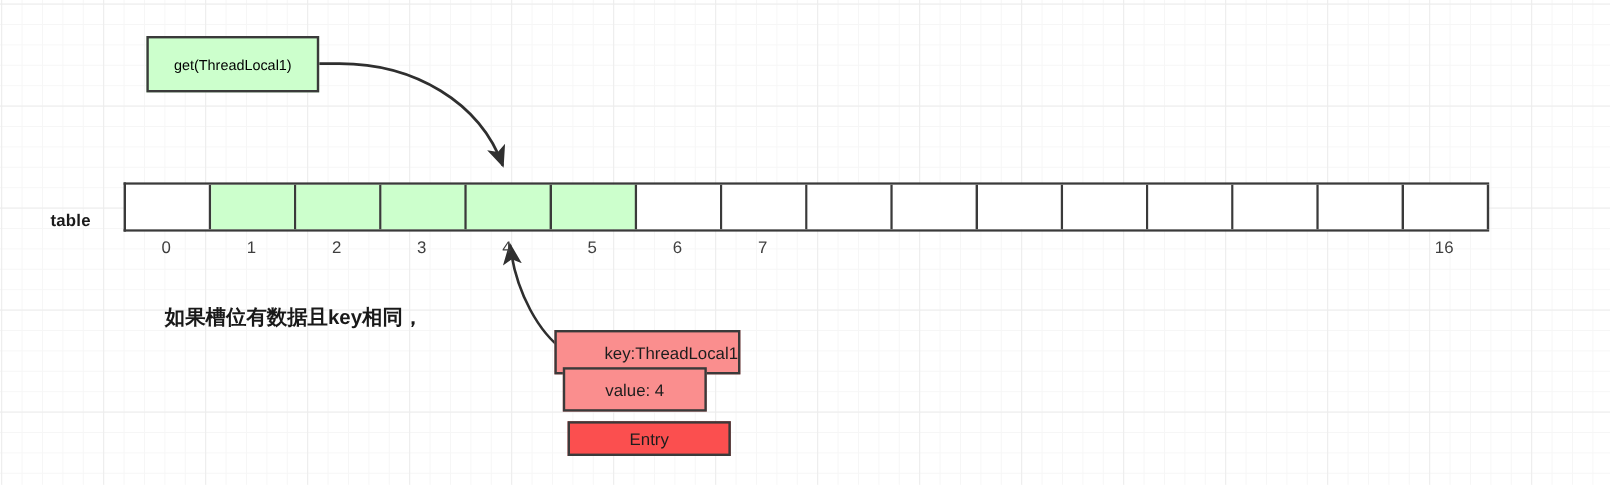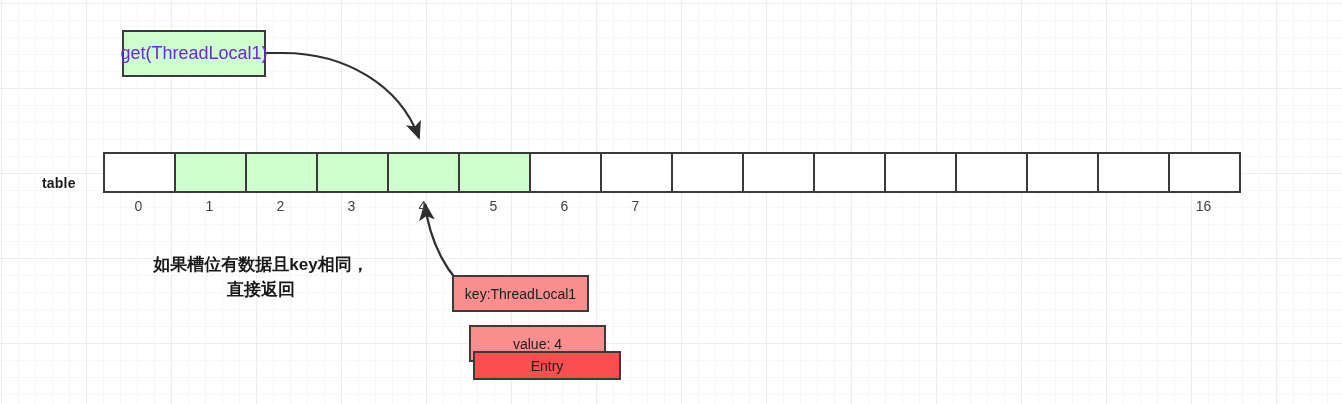--- a/index.html
+++ b/index.html
@@ -49,22 +49,22 @@
     width: 144px;
     height: 47px;
     background-color: #ccffcc;
     border: 2px solid #3a3a3a;
     box-sizing: border-box;
     display: flex;
     align-items: center;
     justify-content: center;
   }
   #get-box .lbl {
-    font-size: 18px;
-    color: #6d28d9;
+    font-size: 12px;
+    color: #000000;
     white-space: nowrap;
   }
 
   
   #table-label {
     position: absolute;
     left: 42px;
     top: 163px;
     font-size: 14px;
     font-weight: bold;
@@ -105,62 +105,62 @@
   .idx {
     width: 71px;
     text-align: center;
     font-size: 14px;
     color: #3f3f3f;
   }
 
   
   #annotation {
     position: absolute;
-    left: 106px;
+    left: 90px;
     top: 253px;
     width: 310px;
     text-align: center;
     font-size: 17px;
     font-weight: bold;
     color: #191919;
     line-height: 1.45;
   }
 
   
   #entry-key {
     position: absolute;
-    left: 452px;
+    left: 462px;
     top: 275px;
-    width: 137px;
+    width: 155px;
     height: 37px;
     background-color: #fa8e8e;
     border: 2px solid #3a3a3a;
     box-sizing: border-box;
     display: flex;
     align-items: center;
-    justify-content: center;
+    justify-content: flex-end;
   }
   #entry-value {
     position: absolute;
     left: 469px;
-    top: 325px;
-    width: 137px;
+    top: 306px;
+    width: 120px;
     height: 37px;
     background-color: #fa8e8e;
     border: 2px solid #3a3a3a;
     box-sizing: border-box;
     display: flex;
     align-items: center;
     justify-content: center;
   }
   #entry-title {
     position: absolute;
     left: 473px;
     top: 351px;
-    width: 148px;
+    width: 136px;
     height: 29px;
     background-color: #fb4f4f;
     border: 2px solid #3a3a3a;
     box-sizing: border-box;
     display: flex;
     align-items: center;
     justify-content: center;
   }
   .box-lbl {
     font-size: 14px;
@@ -222,21 +222,20 @@
       <div class="idx"></div>
       <div class="idx"></div>
       <div class="idx"></div>
       <div class="idx"></div>
       <div class="idx"></div>
       <div class="idx">16</div>
     </div>
 
   <div id="annotation">
     <div>如果槽位有数据且key相同，</div>
-    <div>直接返回</div>
   </div>
 
   <div id="entry-key">
     <span class="box-lbl">key:ThreadLocal1</span>
   </div>
   <div id="entry-value">
     <span class="box-lbl">value: 4</span>
   </div>
   <div id="entry-title">
     <span class="box-lbl">Entry</span>

